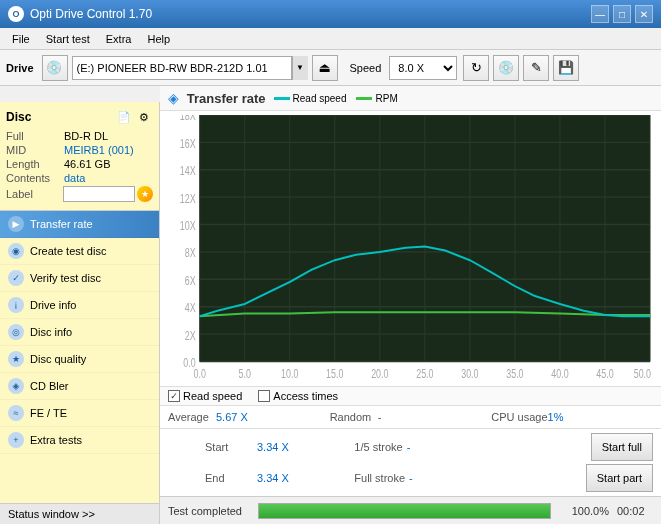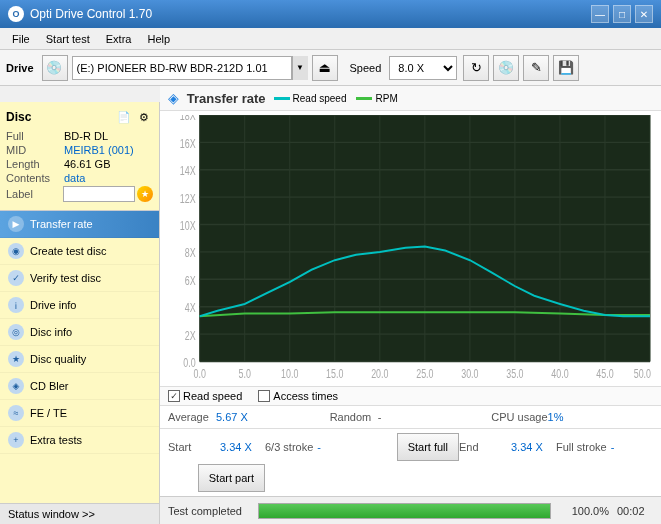--- a/index.html
+++ b/index.html
@@ -351,23 +351,24 @@
       font-size: 11px;
       padding: 1px 0;
     }
     .stat-label { color: #555; min-width: 48px; }
     .stat-value { color: #0066cc; font-size: 11px; }
     .stat-dash { color: #555; }
 
     
     .action-rows {
       display: grid;
-      grid-template-columns: 1fr 1fr 1fr 1fr 1fr;
+      grid-template-columns: 1fr 1fr 1fr;
       padding: 4px 8px;
       gap: 3px 0;
+      margin-left: 37px;
     }
     .action-row {
       display: flex;
       align-items: center;
       gap: 4px;
       font-size: 11px;
     }
     .action-label { color: #555; min-width: 48px; }
     .action-value { color: #0066cc; }
     .action-btn {
@@ -640,21 +641,21 @@
         <span class="stat-value">1%</span>
       </div>
     </div>
 
     <div class="action-rows">
       <div class="action-row">
         <span class="action-label">Start</span>
         <span class="action-value">3.34 X</span>
       </div>
       <div class="action-row">
-        <span class="action-label">6/3 stroke</span>
+        <span class="action-label">1/5 stroke</span>
         <span class="action-value">-</span>
       </div>
       <div class="action-row" style="justify-content:flex-end;">
         <button class="action-btn">Start full</button>
       </div>
       <div class="action-row">
         <span class="action-label">End</span>
         <span class="action-value">3.34 X</span>
       </div>
       <div class="action-row">

